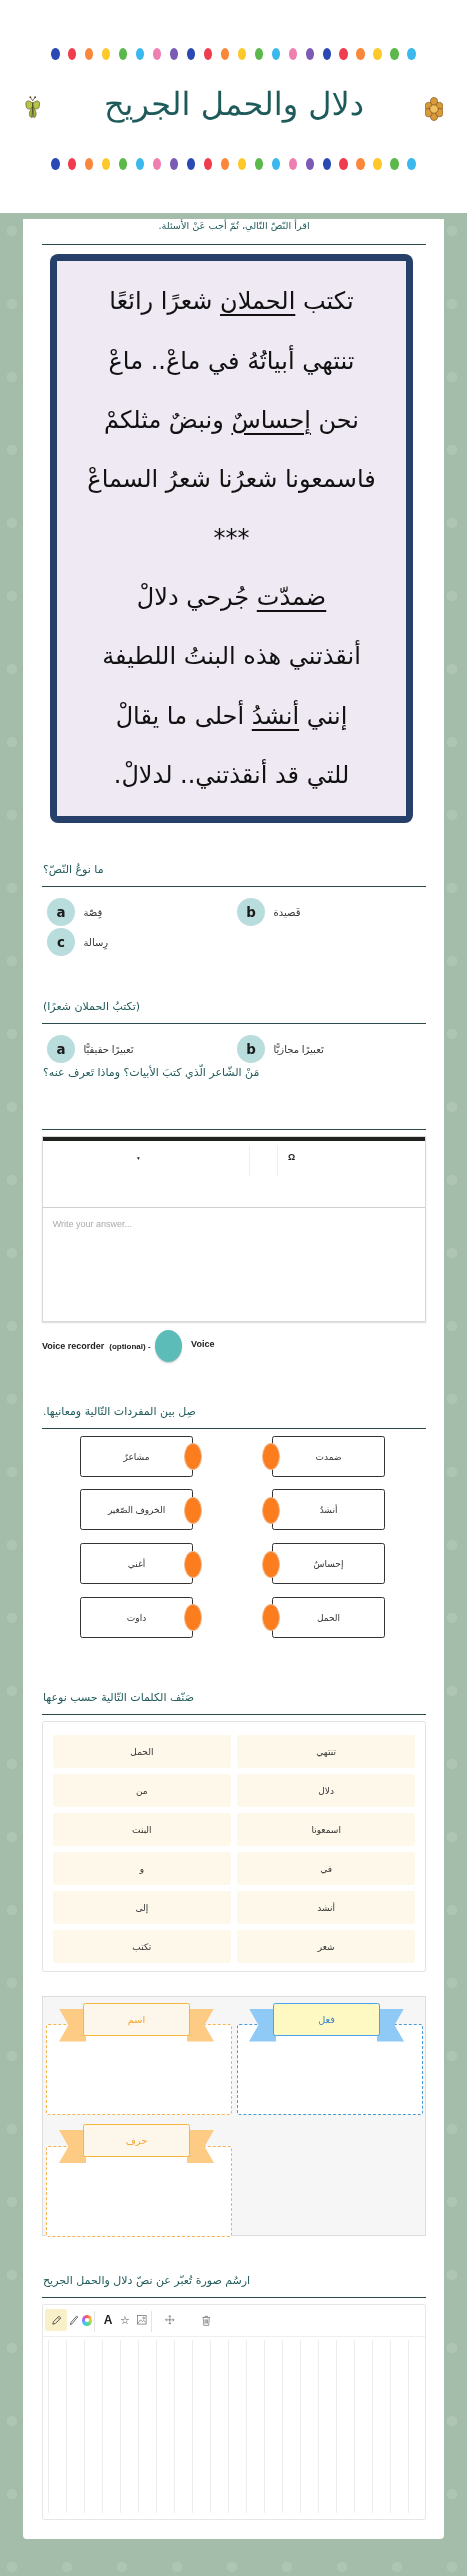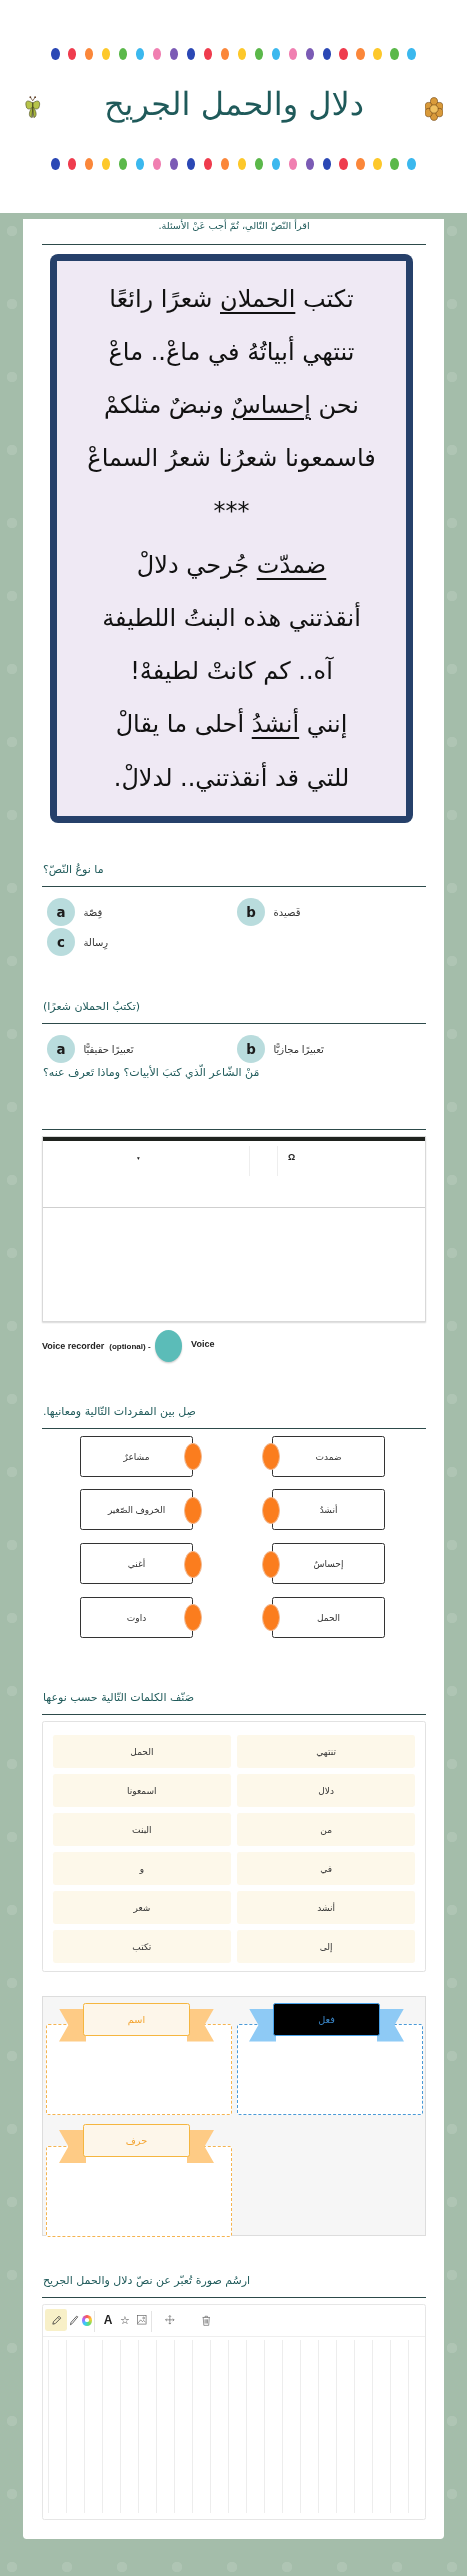--- a/index.html
+++ b/index.html
@@ -137,21 +137,21 @@
   }
   .ribbon-tail-l { left: -24px; clip-path: polygon(0 0, 100% 0, 100% 100%, 0 100%, 35% 50%); }
   .ribbon-tail-r { right: -24px; clip-path: polygon(0 0, 100% 0, 65% 50%, 100% 100%, 0 100%); }
   .ribbon-face {
     position: absolute; left: 0; top: 0; width: 107px; height: 33px; border-radius: 2.4px;
     display: flex; align-items: center; justify-content: center; font-size: 9.7px;
   }
   .ribbon.orange .ribbon-tail-l, .ribbon.orange .ribbon-tail-r { background: #fecb85; }
   .ribbon.orange .ribbon-face { background: #fdf6ea; border: 1.2px solid #f5b640; color: #f3a431; }
   .ribbon.blue .ribbon-tail-l, .ribbon.blue .ribbon-tail-r { background: #8ecaf5; }
-  .ribbon.blue .ribbon-face { background: #000000; border: 1.2px solid #4aa3ea; color: #3a86c8; }
+  .ribbon.blue .ribbon-face { background: #fef9c3; border: 1.2px solid #4aa3ea; color: #3a86c8; }
 
   
   .board {
     position: absolute; left: 42px; top: 2304px; width: 384px; height: 216px;
     border: 1.2px solid #e6e6e6; border-radius: 2.4px; background: #fff;
   }
   .board-toolbar { height: 32px; border-bottom: 0.6px solid #eee; position: relative; }
   .tool {
     position: absolute; top: 4.3px; width: 22px; height: 22px; display: flex; align-items: center; justify-content: center;
     font-size: 11px; color: #444; border-radius: 2.4px;
@@ -249,21 +249,20 @@
 
 <div class="poem-frame">
   <div class="poem-inner" id="poem-inner">
       <div class="poem-line"><span>تكتب </span><u>الحملان</u><span> شعرًا رائعًا</span></div>
       <div class="poem-line"><span>تنتهي أبياتُهُ في ماعْ.. ماعْ</span><span></span></div>
       <div class="poem-line"><span>نحن </span><u>إحساسٌ</u><span> ونبضٌ مثلكمْ</span></div>
       <div class="poem-line"><span>فاسمعونا شعرُنا شعرُ السماعْ</span><span></span></div>
       <div class="poem-line"><span>***</span><span></span></div>
       <div class="poem-line"><span></span><u>ضمدّت</u><span> جُرحي دلالْ</span></div>
       <div class="poem-line"><span>أنقذتني هذه البنتُ اللطيفة</span><span></span></div>
-      <div class="poem-line"><span>آه.. كم كانتْ لطيفهْ!</span><span></span></div>
       <div class="poem-line"><span>إنني </span><u>أنشدُ</u><span> أحلى ما يقالْ</span></div>
       <div class="poem-line"><span>للتي قد أنقذتني.. لدلالْ.</span><span></span></div>
     </div>
 </div>
 
 <div class="q-heading" style="top:863px;">ما نوعُ النّصّ؟</div>
 <div class="q-line" style="top:886px;"></div>
 <div class="opt" style="left:47px; top:898px;">
   <div class="opt-bubble">a</div>
   <div class="opt-label">قِصّة</div>
@@ -291,20 +290,21 @@
 <div class="q-heading" style="top:1066px;">مَنْ الشّاعر الّذي كتبَ الأبيات؟ وماذا تَعرف عنه؟</div>
 <div class="q-line" style="top:1129px;"></div>
 <div class="editor">
   <div class="editor-topbar"></div>
   <div class="editor-toolbar">
     <span class="tb-dropdown">▾</span>
     <div class="tb-sep1"></div>
     <div class="tb-sep2"></div>
     <span class="tb-omega">Ω</span>
   </div>
+  <div class="editor-area">Write your answer...</div>
 </div>
 <div class="recorder">
   <span class="rec-label">Voice recorder</span>
   <span class="rec-optional">(optional) -</span>
   <div class="rec-btn"></div>
   <span class="rec-voice">Voice</span>
 </div>
 
 <div class="q-heading" style="top:1405px;">صِل بين المفردات التّالية ومعانيها.</div>
 <div class="q-line" style="top:1428px;"></div>
@@ -326,28 +326,28 @@
     <div class="match-box" style="left: 272px; top: 1597px;">الحمل</div>
     <div class="match-dot" style="left: 262px; top: 1604px; background: rgb(251, 125, 30);"></div>
   </div>
 
 <div class="q-heading" style="top:1691px;">صَنّف الكلمات التّالية حسب نوعها</div>
 <div class="q-line" style="top:1714px;"></div>
 <div class="word-grid" id="word-grid">
     <div class="word-tile">تنتهي</div>
     <div class="word-tile">الحمل</div>
     <div class="word-tile">دلال</div>
+    <div class="word-tile">من</div>
     <div class="word-tile">اسمعونا</div>
-    <div class="word-tile">من</div>
     <div class="word-tile">البنت</div>
     <div class="word-tile">في</div>
     <div class="word-tile">و</div>
     <div class="word-tile">أنشد</div>
+    <div class="word-tile">إلى</div>
     <div class="word-tile">شعر</div>
-    <div class="word-tile">إلى</div>
     <div class="word-tile">تكتب</div>
   </div>
 
 <div class="cat-area">
 
   <div class="cat-box blue" style="left:194px; top:27px;"></div>
   <div class="ribbon blue" style="left:230px; top:5.5px;">
     <div class="ribbon-tail-l"></div>
     <div class="ribbon-tail-r"></div>
     <div class="ribbon-face">فعل</div>

